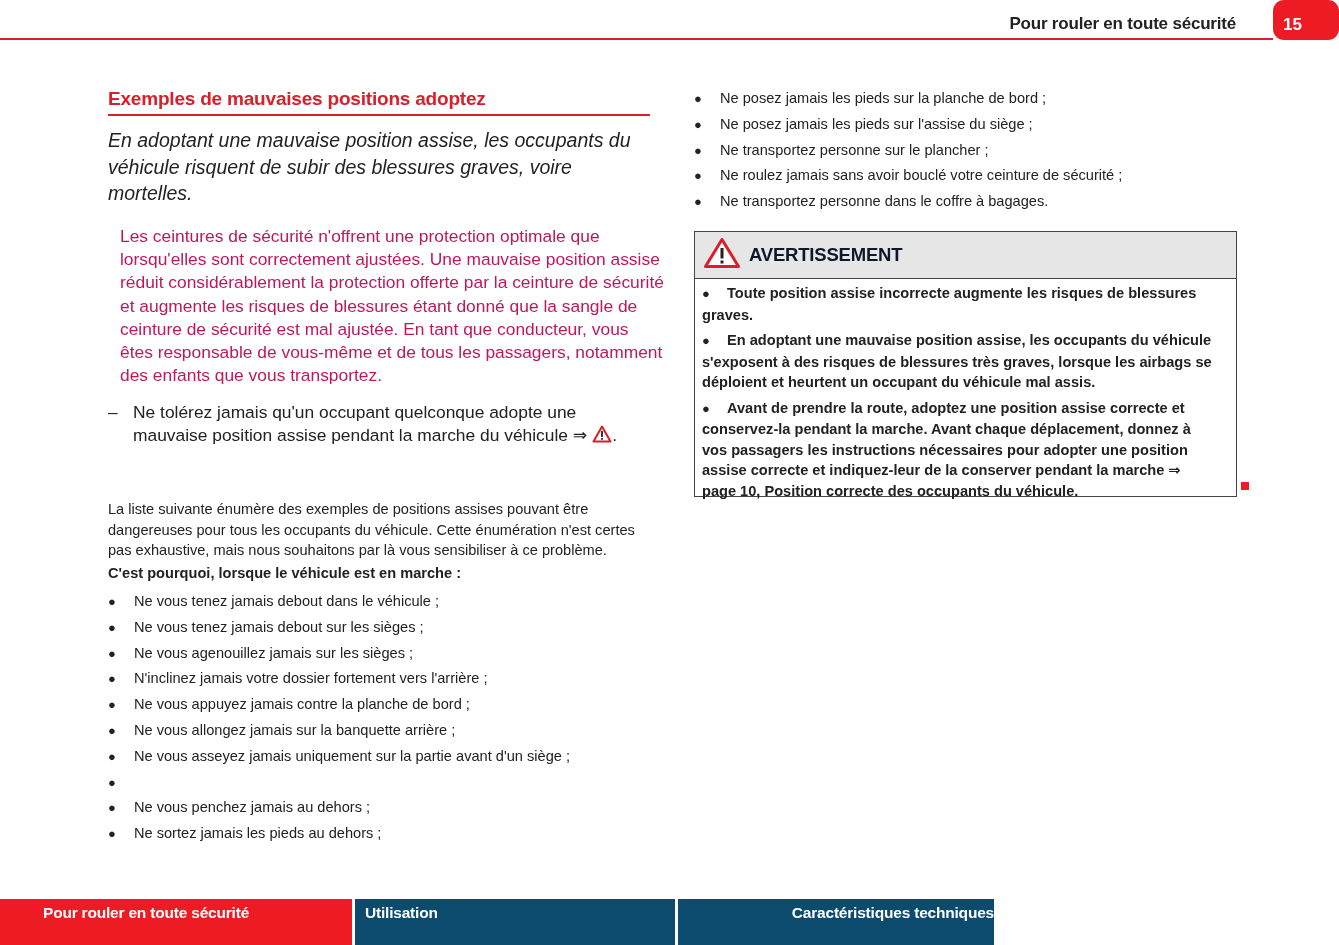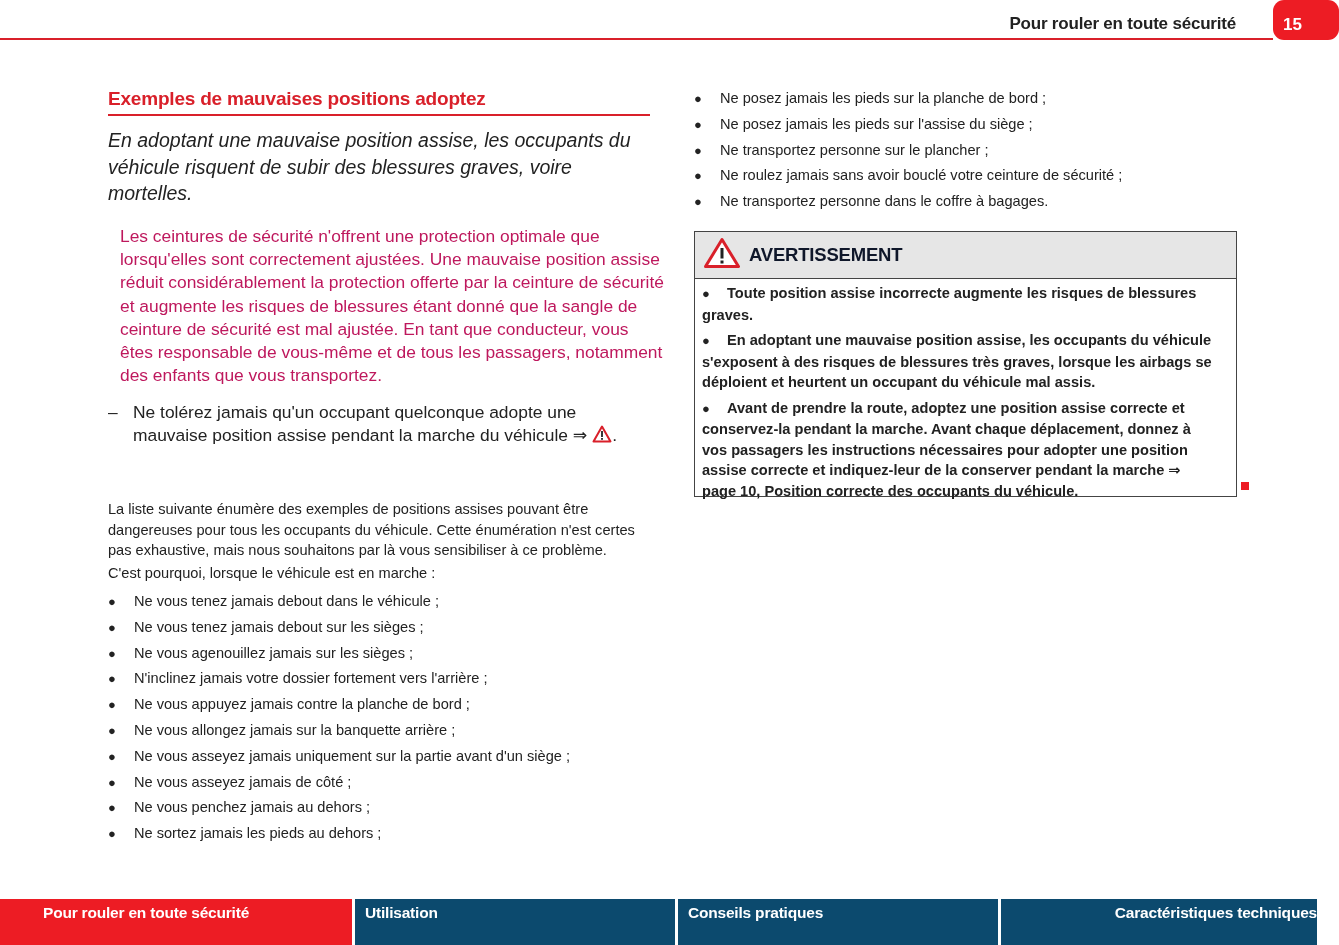--- a/index.html
+++ b/index.html
@@ -18,21 +18,21 @@
 
   
   .sec-title { left: 108px; top: 88px; width: 542px; font-size: 19px; font-weight: bold; color: #d9202a;
     letter-spacing: -0.2px; padding-bottom: 4px; border-bottom: 2px solid #d9202a; }
   .intro { left: 108px; top: 127px; width: 545px; font-style: italic; font-size: 19.5px; line-height: 26.5px; color: #222; }
   .para { left: 120px; top: 225px; width: 545px; font-size: 17.4px; line-height: 23.2px; color: #be185d; }
   .dash-item { left: 108px; top: 401px; width: 545px; font-size: 17.4px; line-height: 23.2px; color: #222; display: flex; }
   .dash-item .dash { width: 25px; flex: none; }
   .warn-inline { display: inline-block; vertical-align: -2px; }
   .small-para { left: 108px; top: 468px; width: 545px; font-size: 14.6px; line-height: 20.5px; color: #222; margin-top: 31px; }
-  .bold-lead { left: 108px; top: 565px; font-size: 14.6px; font-weight: normal; color: #222; }
+  .bold-lead { left: 108px; top: 565px; font-size: 14.6px; font-weight: bold; color: #222; }
   .bullets { margin: 0; padding: 0; list-style: none; }
   .bullets li { display: flex; font-size: 14.6px; line-height: 25.8px; color: #222; }
   .bullets li .dot { width: 26px; flex: none; font-size: 13px; }
   .left-bullets { left: 108px; top: 589px; width: 545px; }
   .right-bullets { left: 694px; top: 86px; width: 545px; }
 
   
   .warn-box { left: 694px; top: 231px; width: 543px; height: 266px; border: 1px solid #444; box-sizing: border-box; }
   .warn-head { height: 46px; background: #e6e6e6; border-bottom: 1px solid #444; display: flex; align-items: center; padding-left: 8px; }
   .warn-head-label { font-weight: bold; font-size: 18.5px; color: #0f172a; margin-left: 8px; letter-spacing: -0.2px; }
@@ -101,21 +101,20 @@
   <li>
       <span class="dot">●</span>
       <span>Ne vous allongez jamais sur la banquette arrière ;</span>
     </li>
   <li>
       <span class="dot">●</span>
       <span>Ne vous asseyez jamais uniquement sur la partie avant d'un siège ;</span>
     </li>
   <li>
       <span class="dot">●</span>
-      <span>Ne vous asseyez jamais de côté ;</span>
     </li>
   <li>
       <span class="dot">●</span>
       <span>Ne vous penchez jamais au dehors ;</span>
     </li>
   <li>
       <span class="dot">●</span>
       <span>Ne sortez jamais les pieds au dehors ;</span>
     </li>
 </ul>
@@ -158,15 +157,14 @@
     <p><span class="dot">●</span><span>Toute position assise incorrecte augmente les risques de blessures graves.</span></p>
     <p><span class="dot">●</span><span>En adoptant une mauvaise position assise, les occupants du véhicule s'exposent à des risques de blessures très graves, lorsque les airbags se déploient et heurtent un occupant du véhicule mal assis.</span></p>
     <p><span class="dot">●</span><span>Avant de prendre la route, adoptez une position assise correcte et conservez-la pendant la marche. Avant chaque déplacement, donnez à vos passagers les instructions nécessaires pour adopter une position assise correcte et indiquez-leur de la conserver pendant la marche ⇒ page 10, Position correcte des occupants du véhicule.</span></p>
   </div>
 </div>
 <div class="abs end-mark"></div>
 
 <div class="abs footer">
   <div class="ftab active">Pour rouler en toute sécurité</div>
   <div class="ftab inactive">Utilisation</div>
-  <div class="ftab inactive">Conseils pratiques</div>
   <div class="ftab inactive last">Caractéristiques techniques</div>
 </div>
 
 </body></html>

